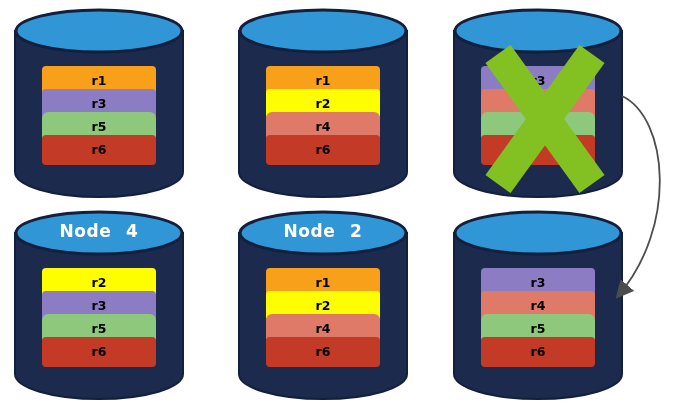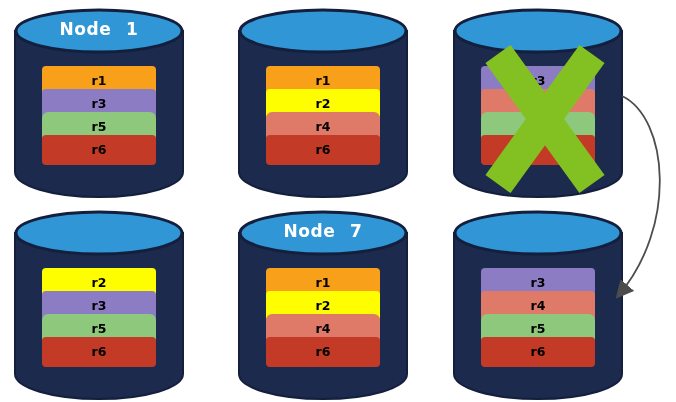--- a/index.html
+++ b/index.html
@@ -42,21 +42,20 @@
 </head>
 <body>
 
 <div class="canvas">
 
   <div class="node" style="left:13px; top:8px;">
     <svg class="cyl-svg" viewBox="0 0 172 190">
       <path d="M2,23 V164 A84 25 0 0 0 170 164 V23 Z" style="fill:var(--cyl-body); stroke:var(--cyl-outline); stroke-width:2;"></path>
       <ellipse cx="86" cy="23" rx="83" ry="21" style="fill:var(--cyl-top); stroke:var(--cyl-outline); stroke-width:3;"></ellipse>
     </svg>
-    <div class="node-title">Node 1</div>
     <div class="bar bar-0" style="background: rgb(249, 160, 27);">
         <span class="bar-label">r1</span>
       </div>
     <div class="bar bar-1" style="background: rgb(139, 124, 196);">
         <span class="bar-label">r3</span>
       </div>
     <div class="bar bar-2" style="background: rgb(141, 200, 125);">
         <span class="bar-label">r5</span>
       </div>
     <div class="bar bar-3" style="background: rgb(195, 59, 38);">
@@ -104,40 +103,41 @@
       <line x1="46" y1="46" x2="140" y2="176" style="stroke:var(--x-mark); stroke-width:31;"></line>
       <line x1="140" y1="46" x2="46" y2="176" style="stroke:var(--x-mark); stroke-width:31;"></line>
     </svg>
   </div>
 
   <div class="node" style="left:13px; top:210px;">
     <svg class="cyl-svg" viewBox="0 0 172 190">
       <path d="M2,23 V164 A84 25 0 0 0 170 164 V23 Z" style="fill:var(--cyl-body); stroke:var(--cyl-outline); stroke-width:2;"></path>
       <ellipse cx="86" cy="23" rx="83" ry="21" style="fill:var(--cyl-top); stroke:var(--cyl-outline); stroke-width:3;"></ellipse>
     </svg>
+    <div class="node-title">Node 4</div>
     <div class="bar bar-0" style="background: rgb(254, 254, 0);">
         <span class="bar-label">r2</span>
       </div>
     <div class="bar bar-1" style="background: rgb(139, 124, 196);">
         <span class="bar-label">r3</span>
       </div>
     <div class="bar bar-2" style="background: rgb(141, 200, 125);">
         <span class="bar-label">r5</span>
       </div>
     <div class="bar bar-3" style="background: rgb(195, 59, 38);">
         <span class="bar-label">r6</span>
       </div>
   </div>
 
   <div class="node" style="left:237px; top:210px;">
     <svg class="cyl-svg" viewBox="0 0 172 190">
       <path d="M2,23 V164 A84 25 0 0 0 170 164 V23 Z" style="fill:var(--cyl-body); stroke:var(--cyl-outline); stroke-width:2;"></path>
       <ellipse cx="86" cy="23" rx="83" ry="21" style="fill:var(--cyl-top); stroke:var(--cyl-outline); stroke-width:3;"></ellipse>
     </svg>
-    <div class="node-title">Node 7</div>
+    <div class="node-title">Node 2</div>
     <div class="bar bar-0" style="background: rgb(249, 160, 27);">
         <span class="bar-label">r1</span>
       </div>
     <div class="bar bar-1" style="background: rgb(254, 254, 0);">
         <span class="bar-label">r2</span>
       </div>
     <div class="bar bar-2" style="background: rgb(224, 122, 104);">
         <span class="bar-label">r4</span>
       </div>
     <div class="bar bar-3" style="background: rgb(195, 59, 38);">

